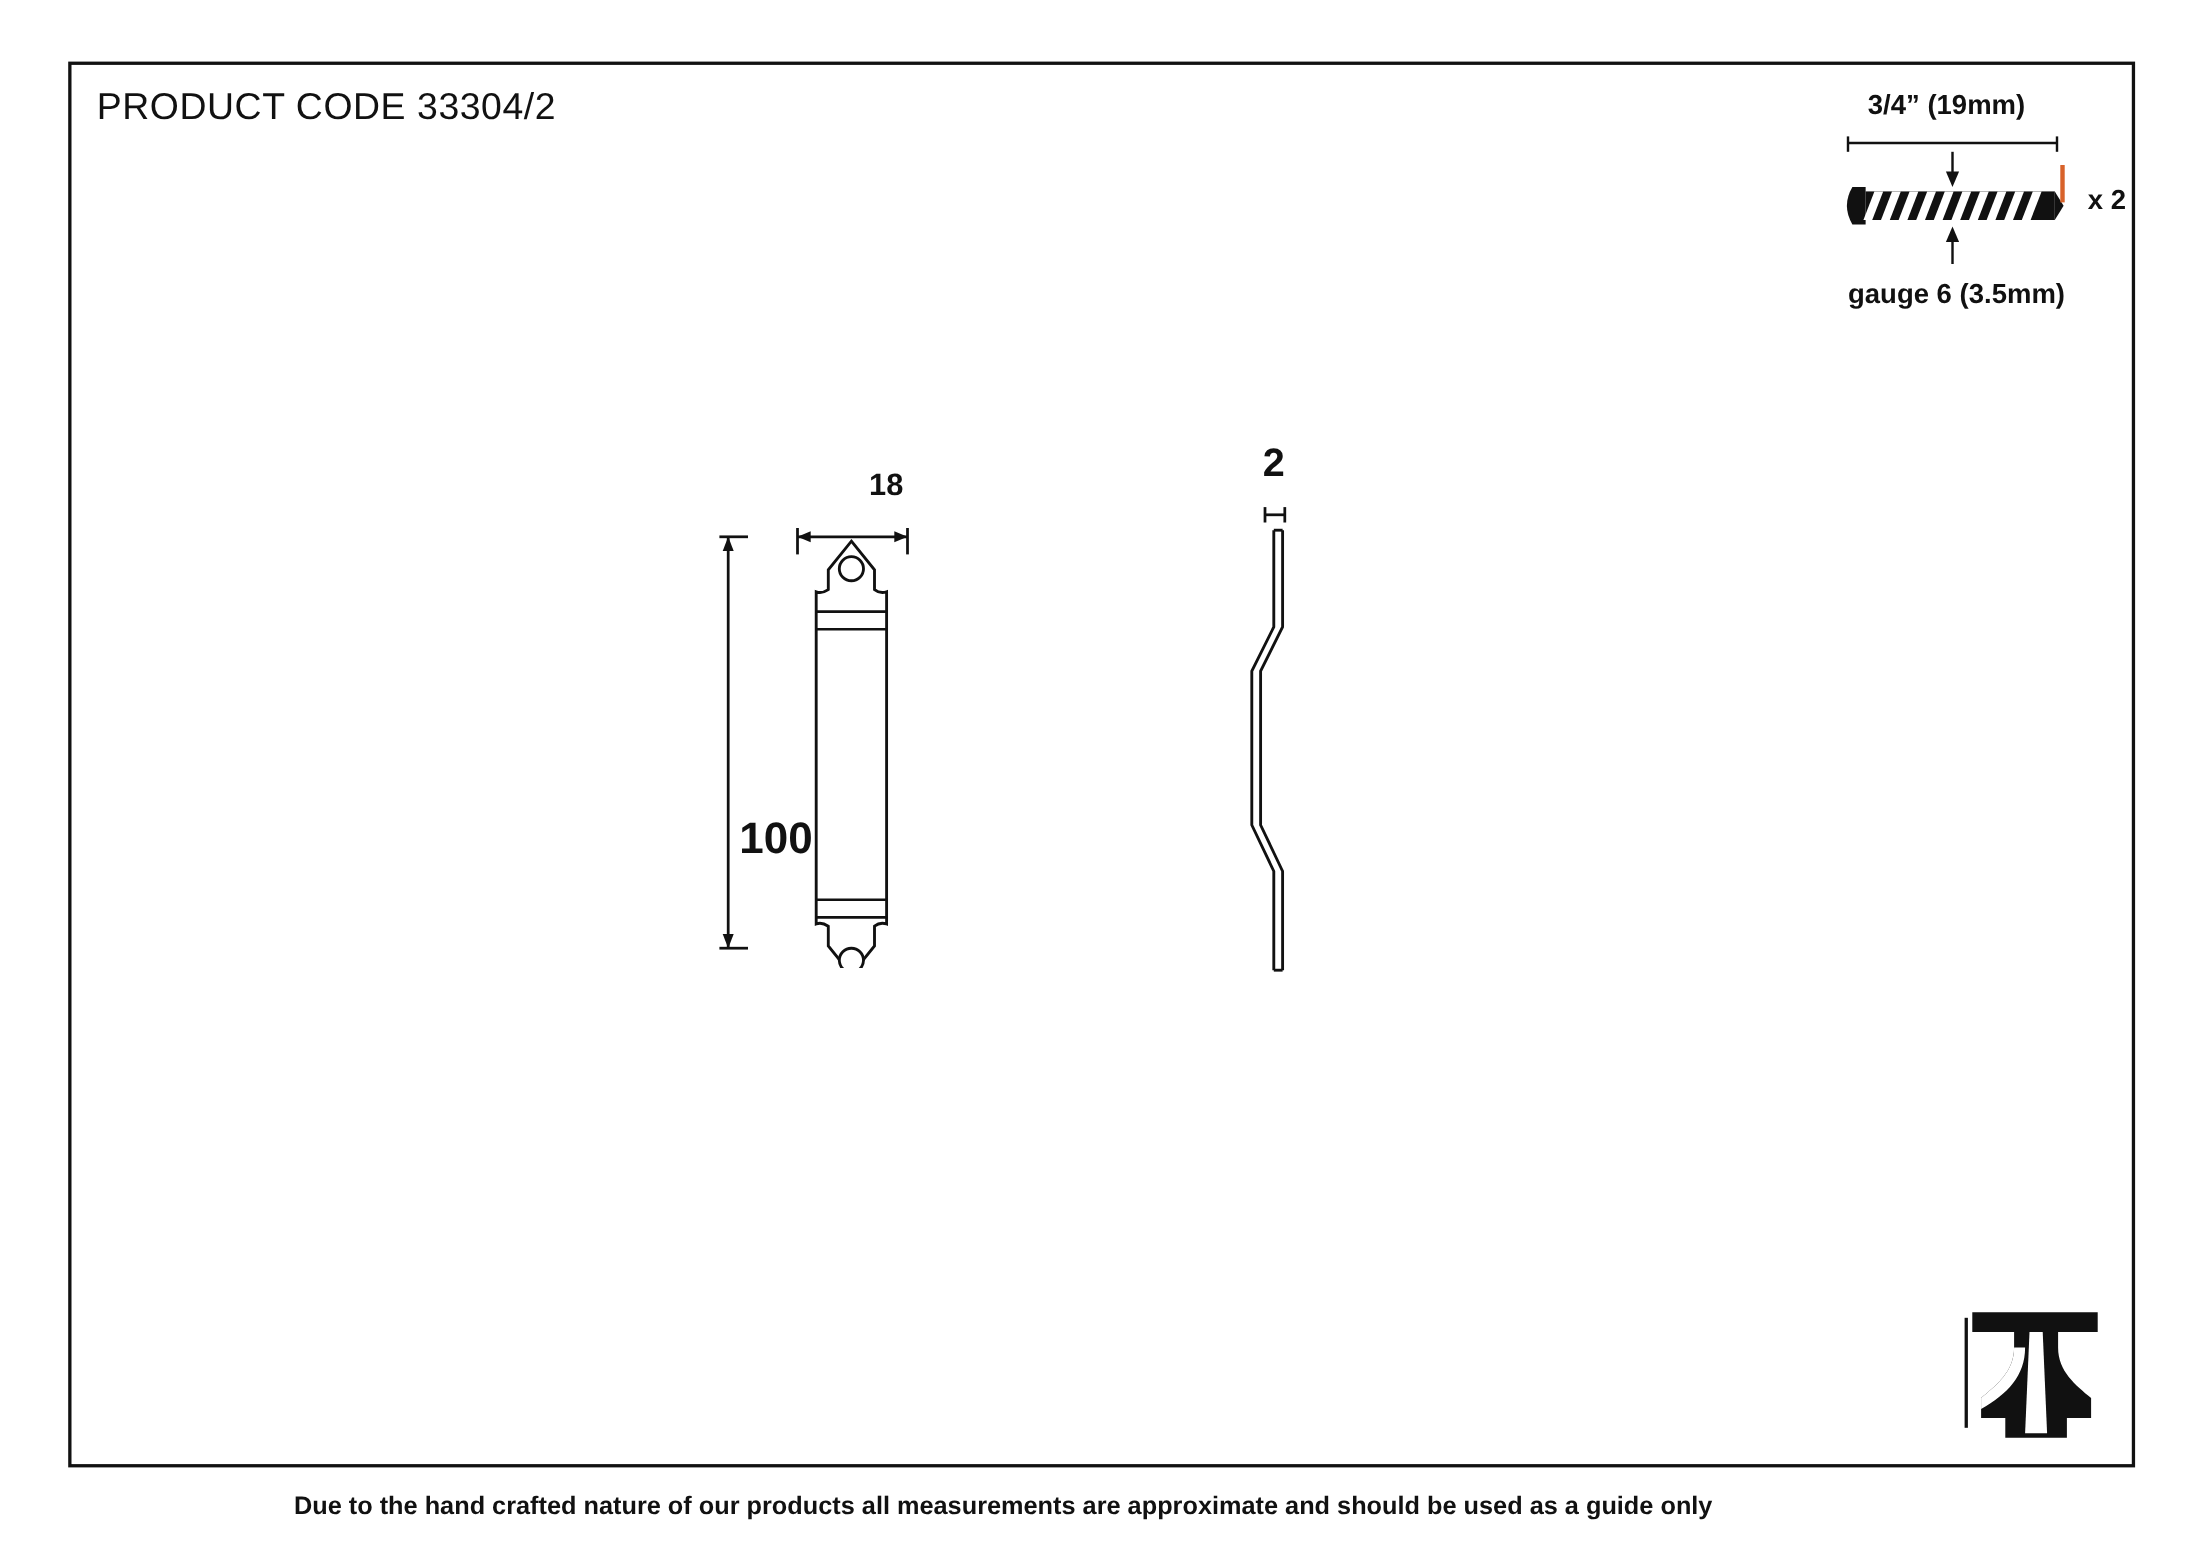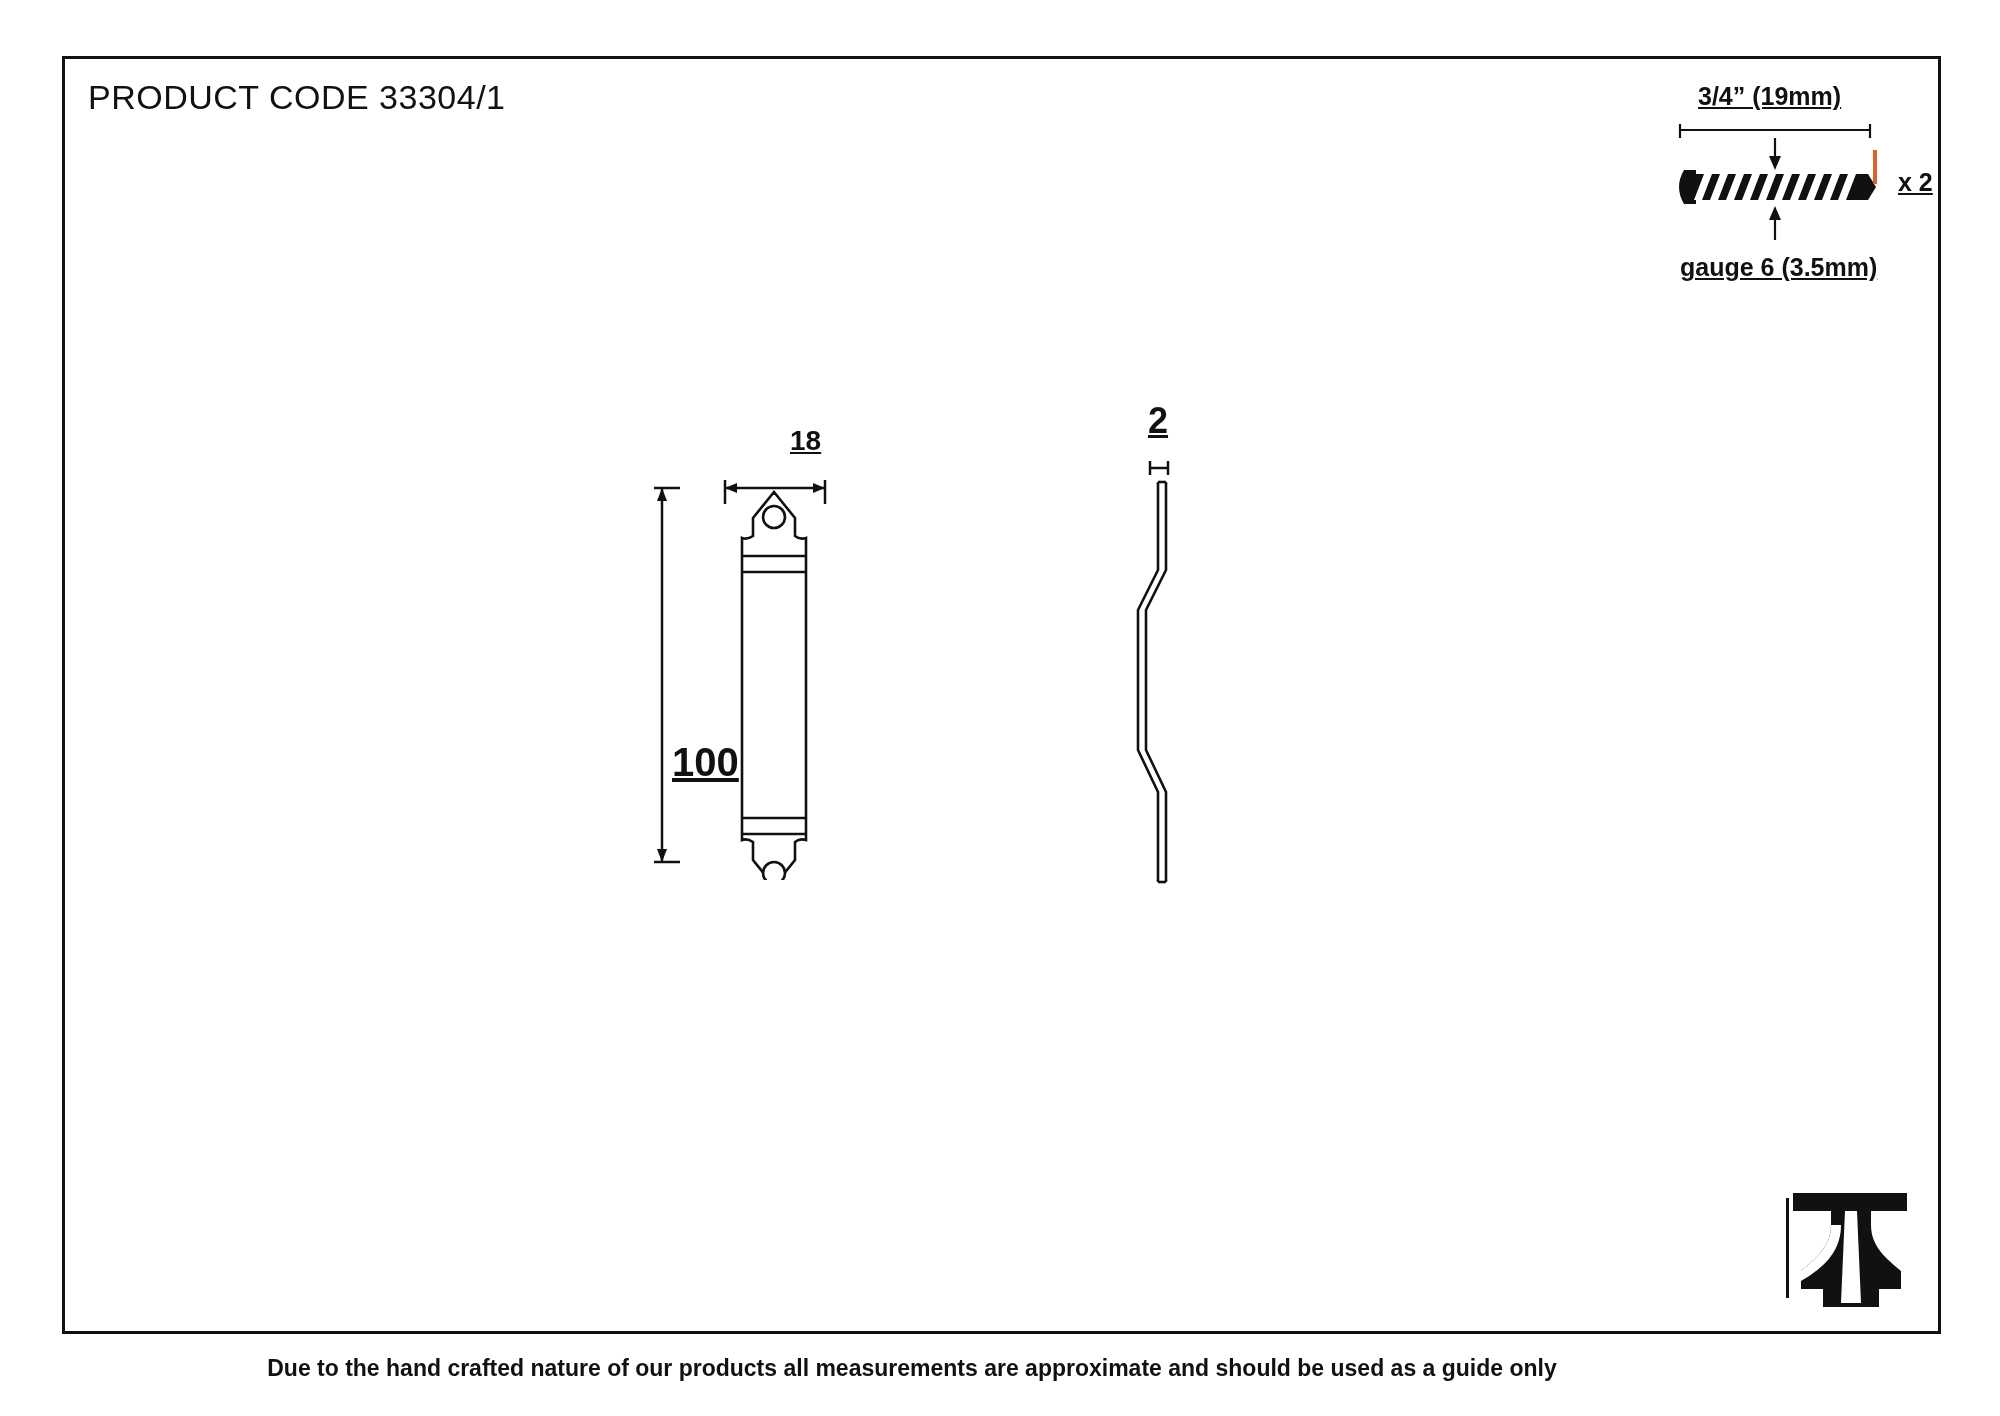--- a/index.html
+++ b/index.html
@@ -45,21 +45,20 @@
     text-align: center;
     font-size: 23px;
     font-weight: bold;
     color: #111111;
   }
   .dim-label {
     position: absolute;
     font-weight: bold;
     color: #111111;
     white-space: nowrap;
-    text-decoration: underline;
   }
   #dim-width-label {
     left: 790px;
     top: 425px;
     font-size: 28px;
   }
   #dim-height-label {
     left: 672px;
     top: 740px;
     font-size: 40px;
@@ -108,21 +107,21 @@
     top: 1185px;
   }
 </style>
 </head>
 <body>
 
 <div id="sheet">
 
   <div class="frame"></div>
 
-  <div class="product-code">PRODUCT CODE 33304/1</div>
+  <div class="product-code">PRODUCT CODE 33304/2</div>
 
   <svg class="drawing" style="position:absolute; left:640px; top:400px;" width="260" height="480" viewBox="0 0 260 480">
 
     <g stroke="#111111" stroke-width="2.5" fill="none">
       <line x1="85" y1="88" x2="185" y2="88"></line>
       <path d="M85 88 L97 83 L97 93 Z" fill="#111111" stroke="none"></path>
       <path d="M185 88 L173 83 L173 93 Z" fill="#111111" stroke="none"></path>
 
       <line x1="85" y1="80" x2="85" y2="104"></line>
       <line x1="185" y1="80" x2="185" y2="104"></line>

